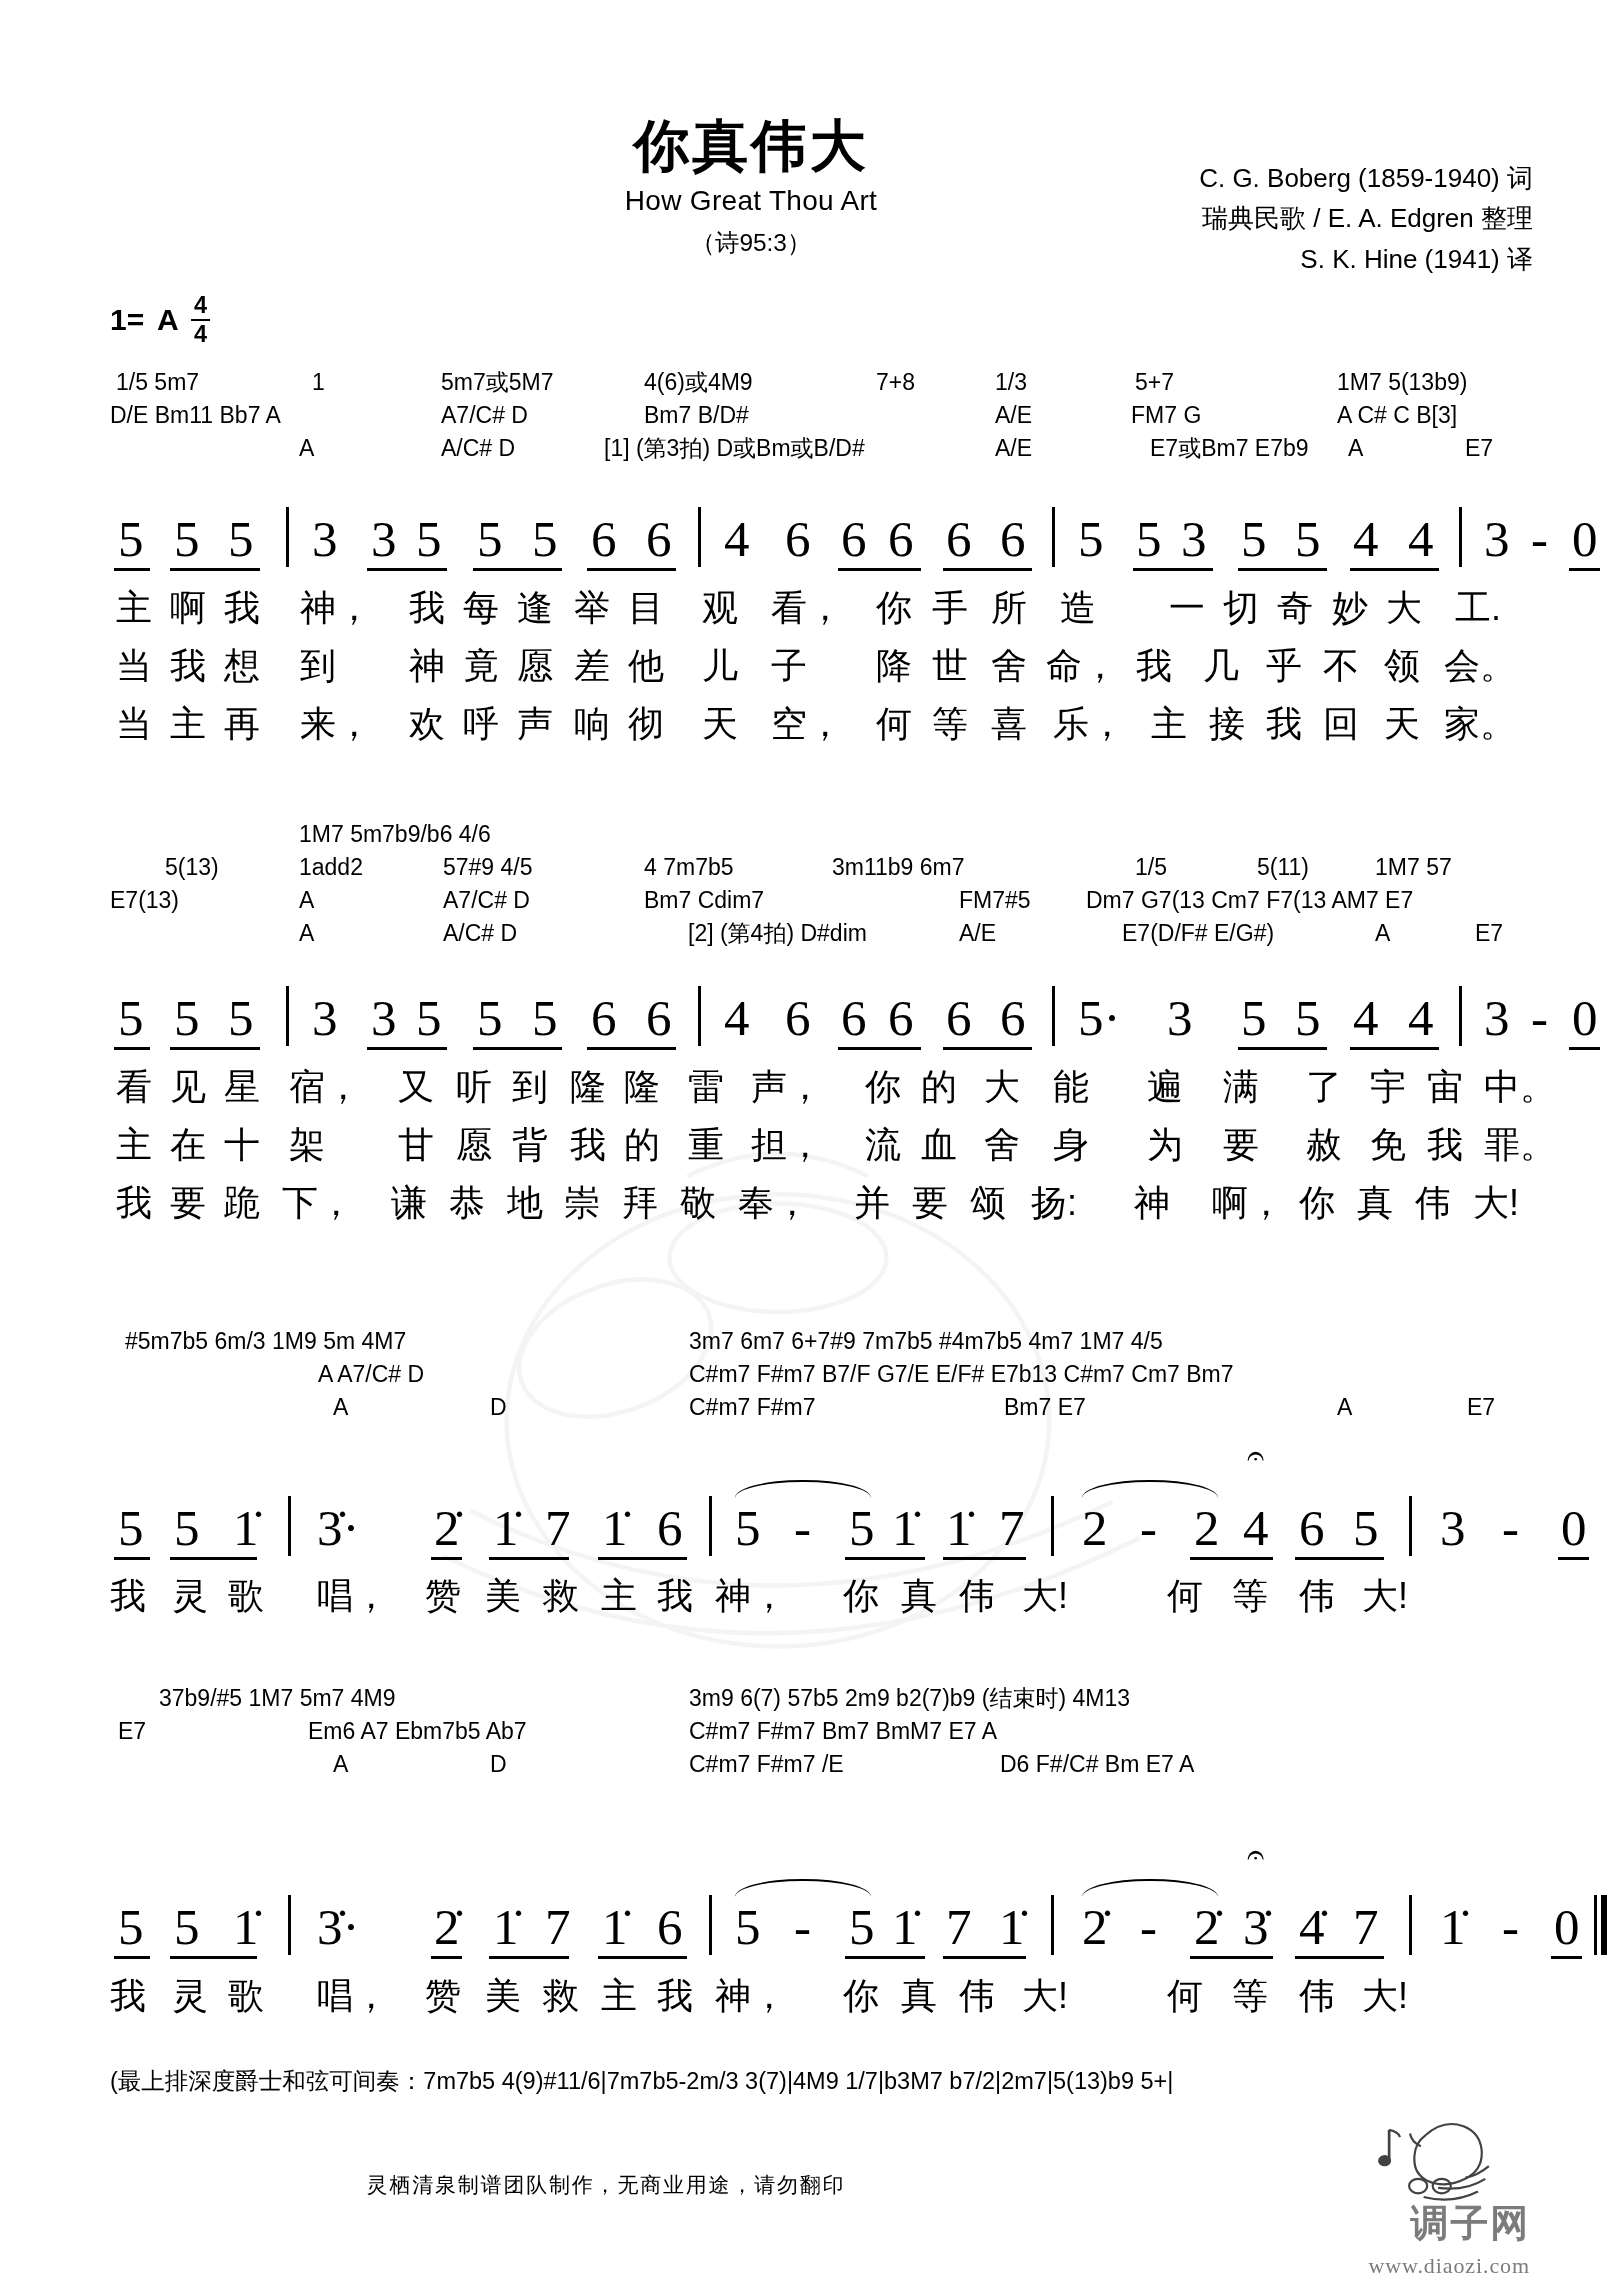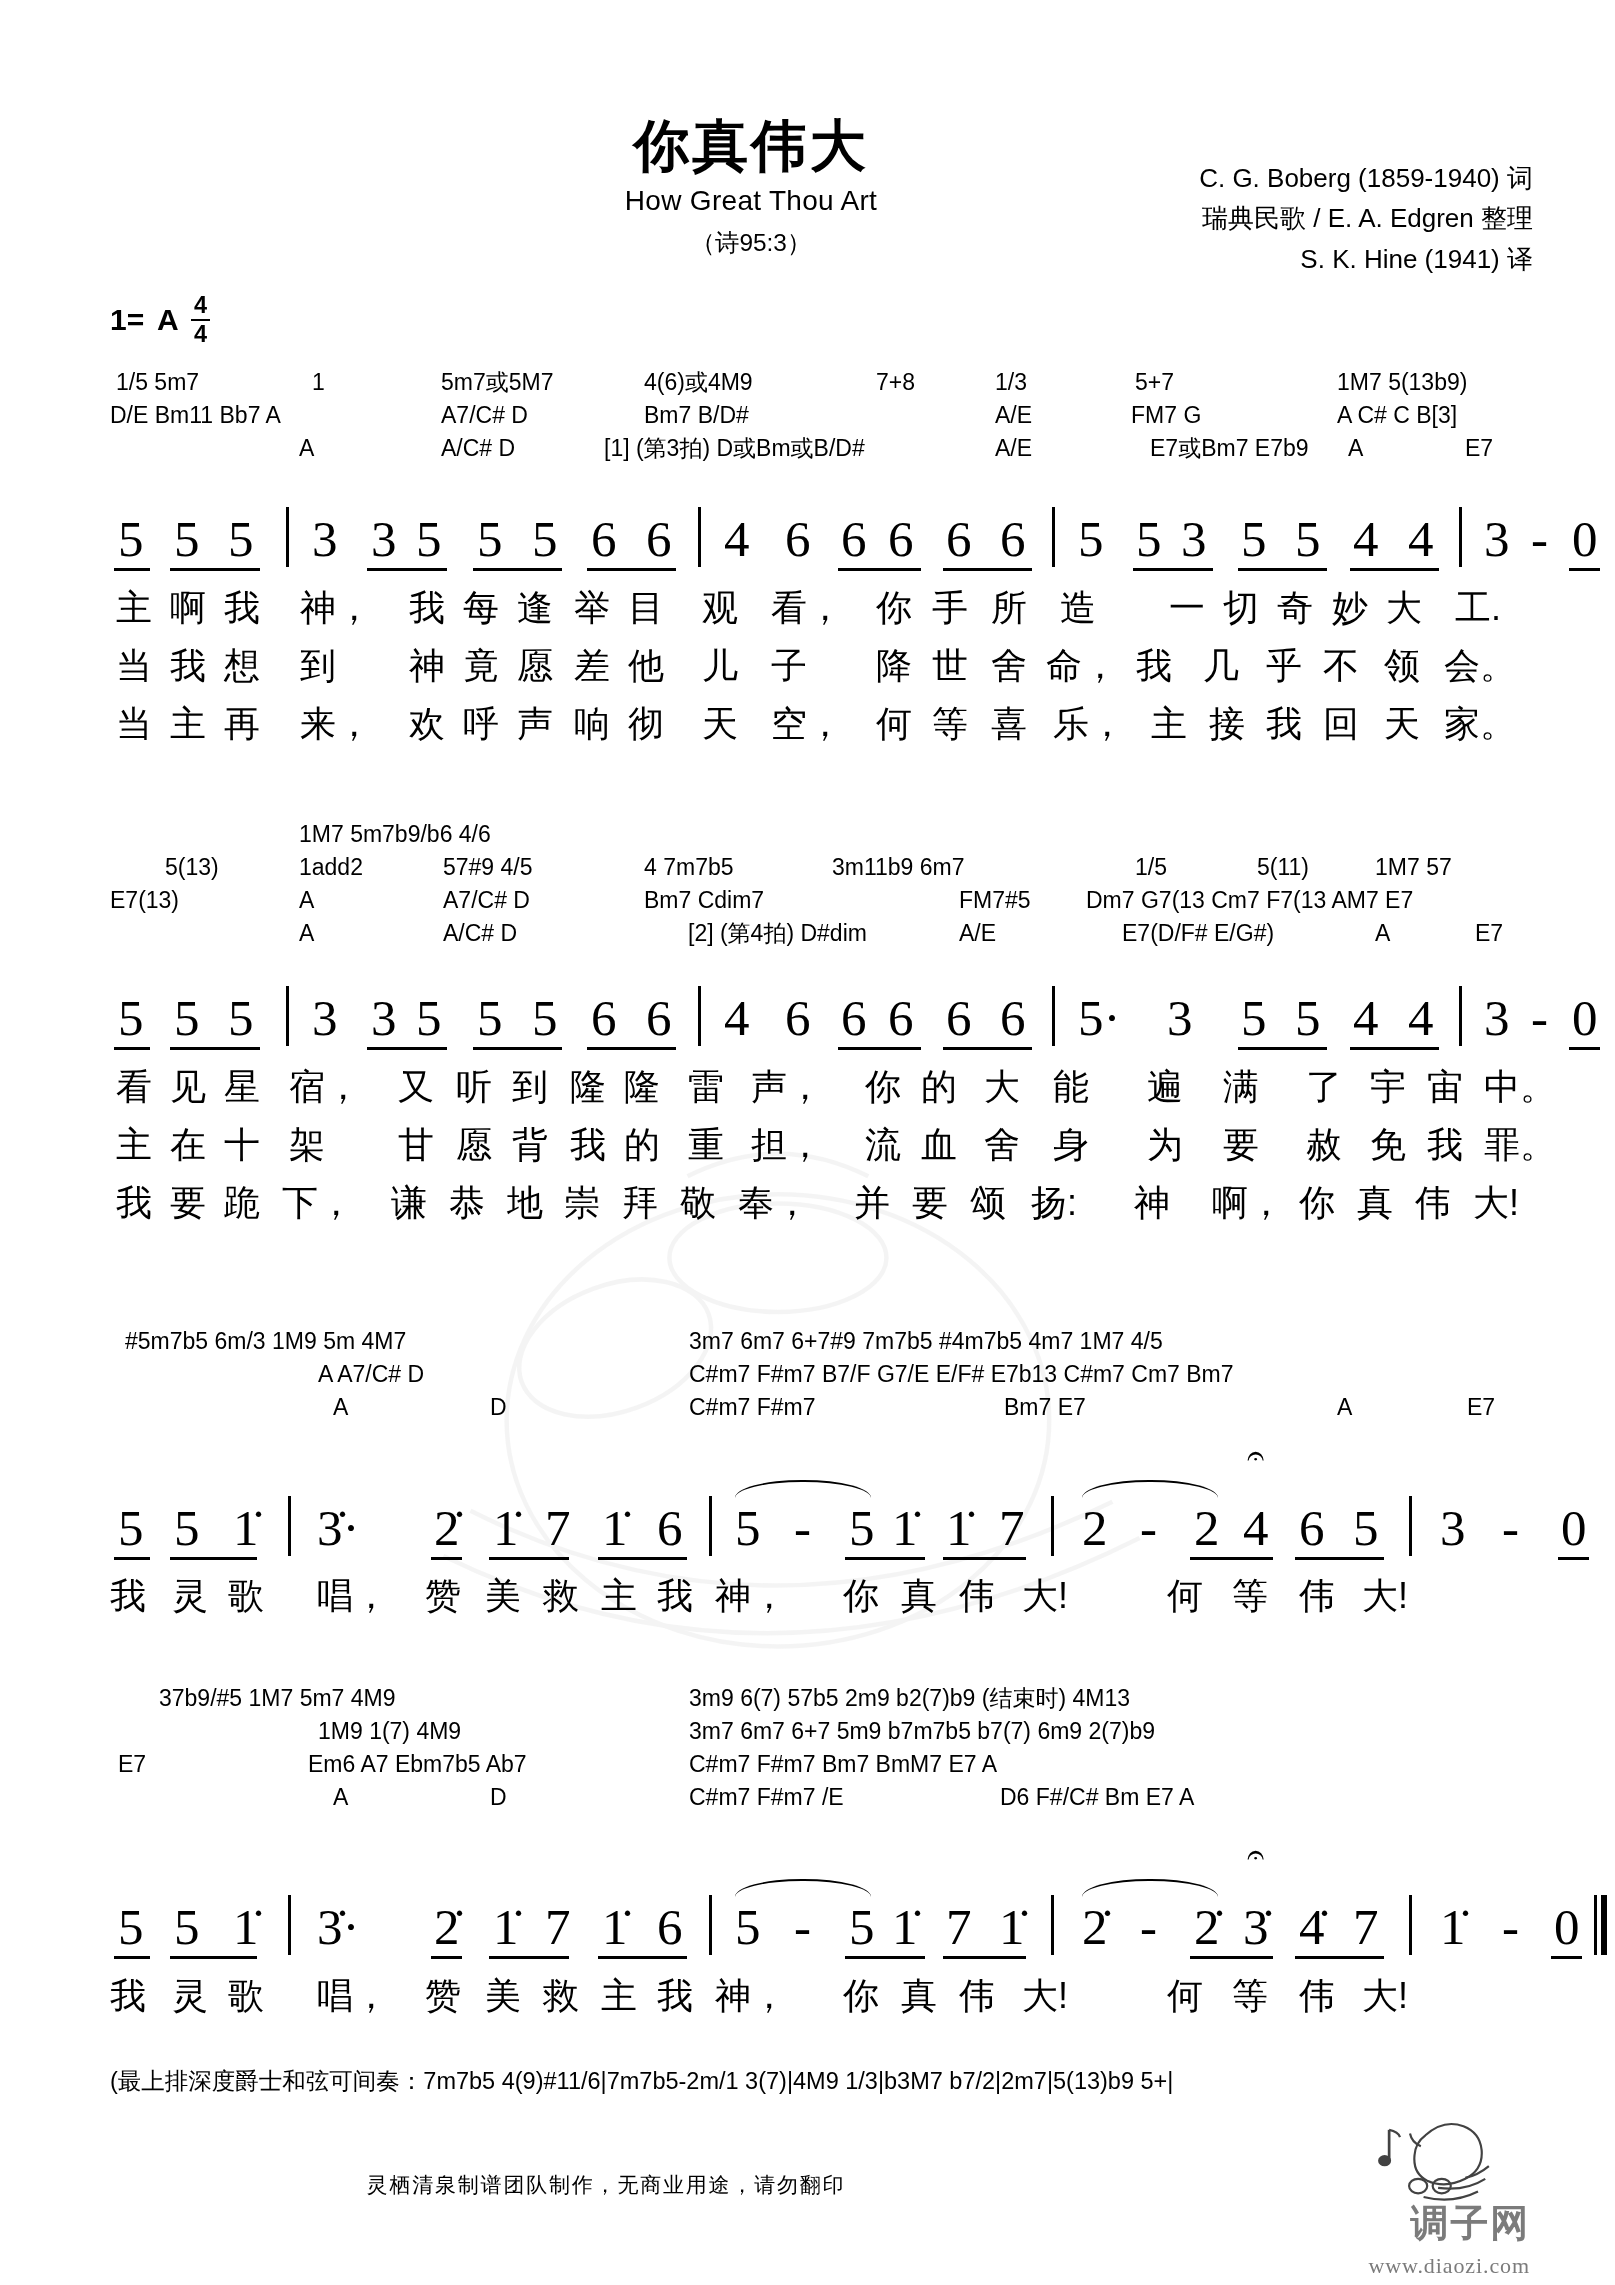--- a/index.html
+++ b/index.html
@@ -505,24 +505,20 @@
   </div>
 
   <div class="system" style="top:1687px">
 
     <div class="chordblock" style="top:0">
       <div class="crow">
         <span class="ch" style="left:159px">37b9/#5  1M7 5m7  4M9</span>
         <span class="ch" style="left:689px">3m9    6(7)  57b5    2m9    b2(7)b9    (结束时) 4M13</span>
       </div>
       <div class="crow">
-        <span class="ch" style="left:318px">1M9 1(7)  4M9</span>
-        <span class="ch" style="left:689px">3m7    6m7   6+7     5m9   b7m7b5 b7(7)  6m9 2(7)b9</span>
-      </div>
-      <div class="crow">
         <span class="ch" style="left:118px">E7</span>
         <span class="ch" style="left:308px">Em6 A7 Ebm7b5  Ab7</span>
         <span class="ch" style="left:689px">C#m7  F#m7        Bm7 BmM7 E7            A</span>
       </div>
       <div class="crow">
         <span class="ch" style="left:333px">A</span>
         <span class="ch" style="left:490px">D</span>
         <span class="ch" style="left:689px">C#m7  F#m7  /E</span>
         <span class="ch" style="left:1000px">D6    F#/C#  Bm E7    A</span>
       </div>
@@ -594,21 +590,21 @@
         <span class="ly" style="left:959px">伟</span>
         <span class="ly" style="left:1022px">大!</span>
         <span class="ly" style="left:1167px">何</span>
         <span class="ly" style="left:1232px">等</span>
         <span class="ly" style="left:1299px">伟</span>
         <span class="ly" style="left:1362px">大!</span>
       </div>
     </div>
   </div>
 
-  <div class="footnote">(最上排深度爵士和弦可间奏：7m7b5 4(9)#11/6|7m7b5-2m/1 3(7)|4M9 1/3|b3M7 b7/2|2m7|5(13)b9 5+|</div>
+  <div class="footnote">(最上排深度爵士和弦可间奏：7m7b5 4(9)#11/6|7m7b5-2m/3 3(7)|4M9 1/7|b3M7 b7/2|2m7|5(13)b9 5+|</div>
 
   <div class="credit">灵栖清泉制谱团队制作，无商业用途，请勿翻印</div>
 
   <svg class="logo" viewBox="0 0 150 120">
     <g stroke="#222" stroke-width="2.4" fill="none">
       <path d="M60 30 q20 -18 42 -10 q18 7 20 26 q2 22 -18 32 q-22 11 -42 2 q-16 -8 -14 -28 q1 -14 12 -22z"></path>
       <path d="M55 42 q-10 -4 -12 -14"></path>
       <ellipse cx="52" cy="86" rx="10" ry="8"></ellipse>
       <ellipse cx="78" cy="86" rx="10" ry="8"></ellipse>
       <path d="M20 58 l0 -34" stroke-width="3"></path>

